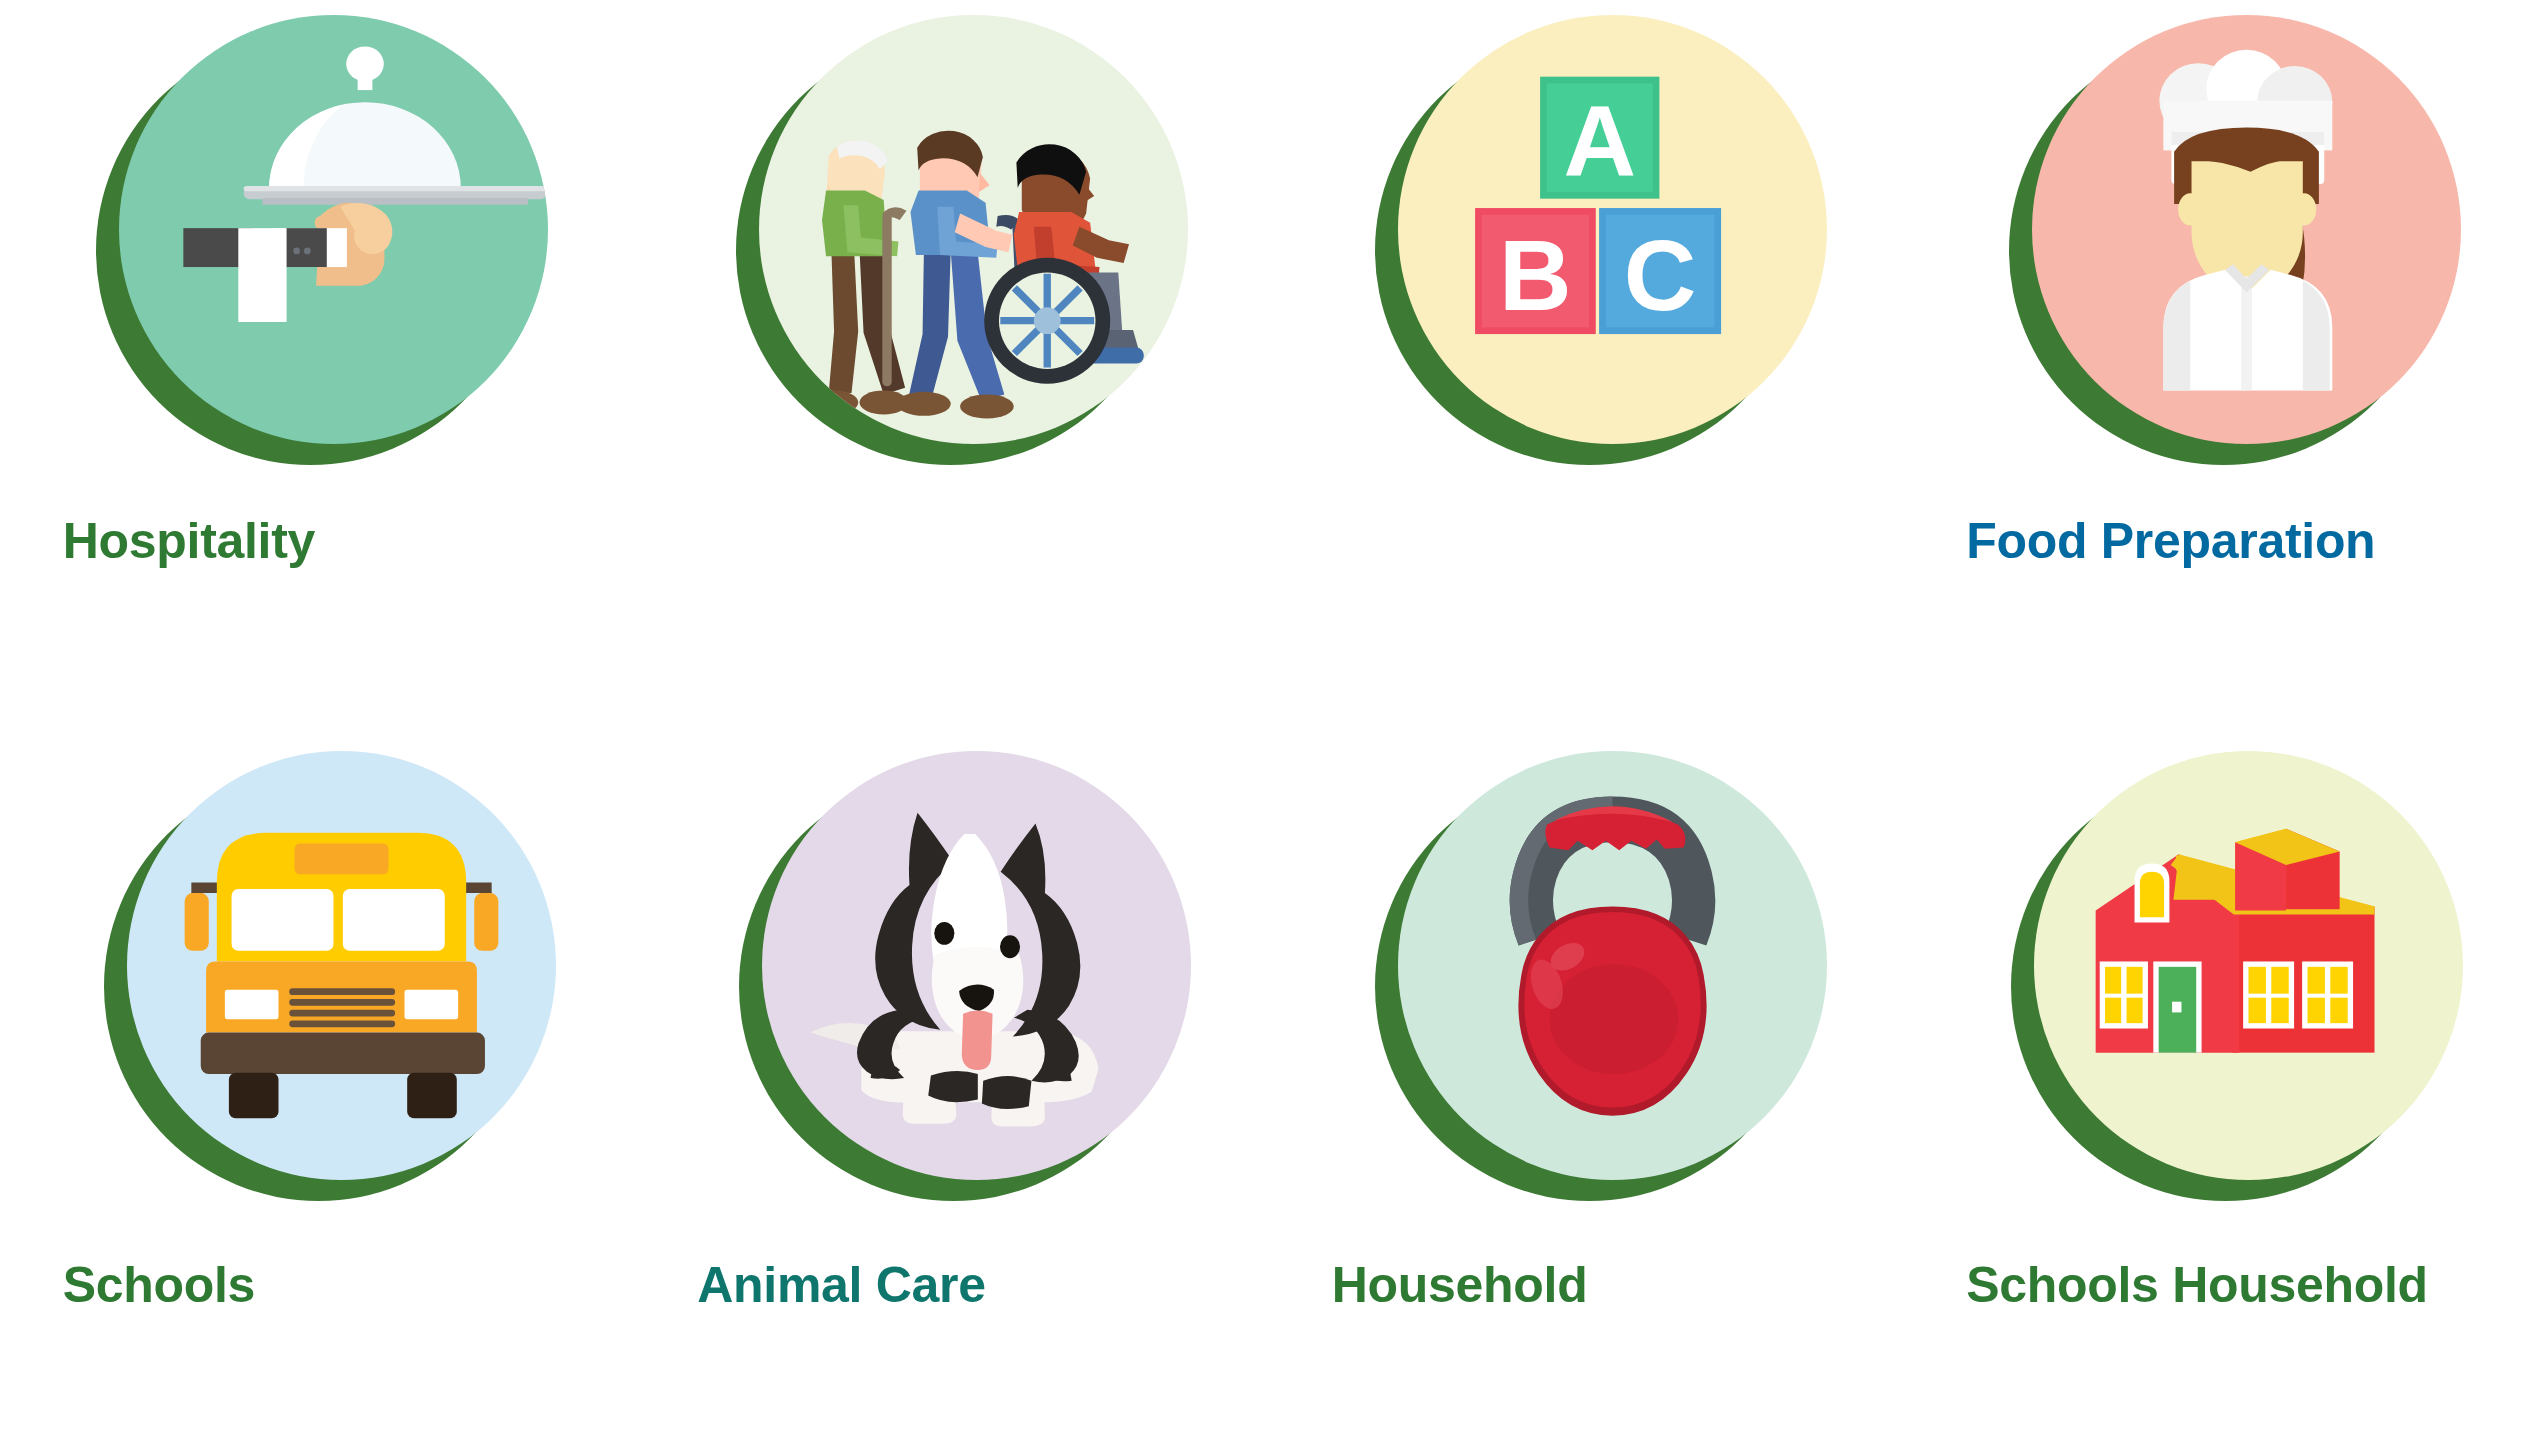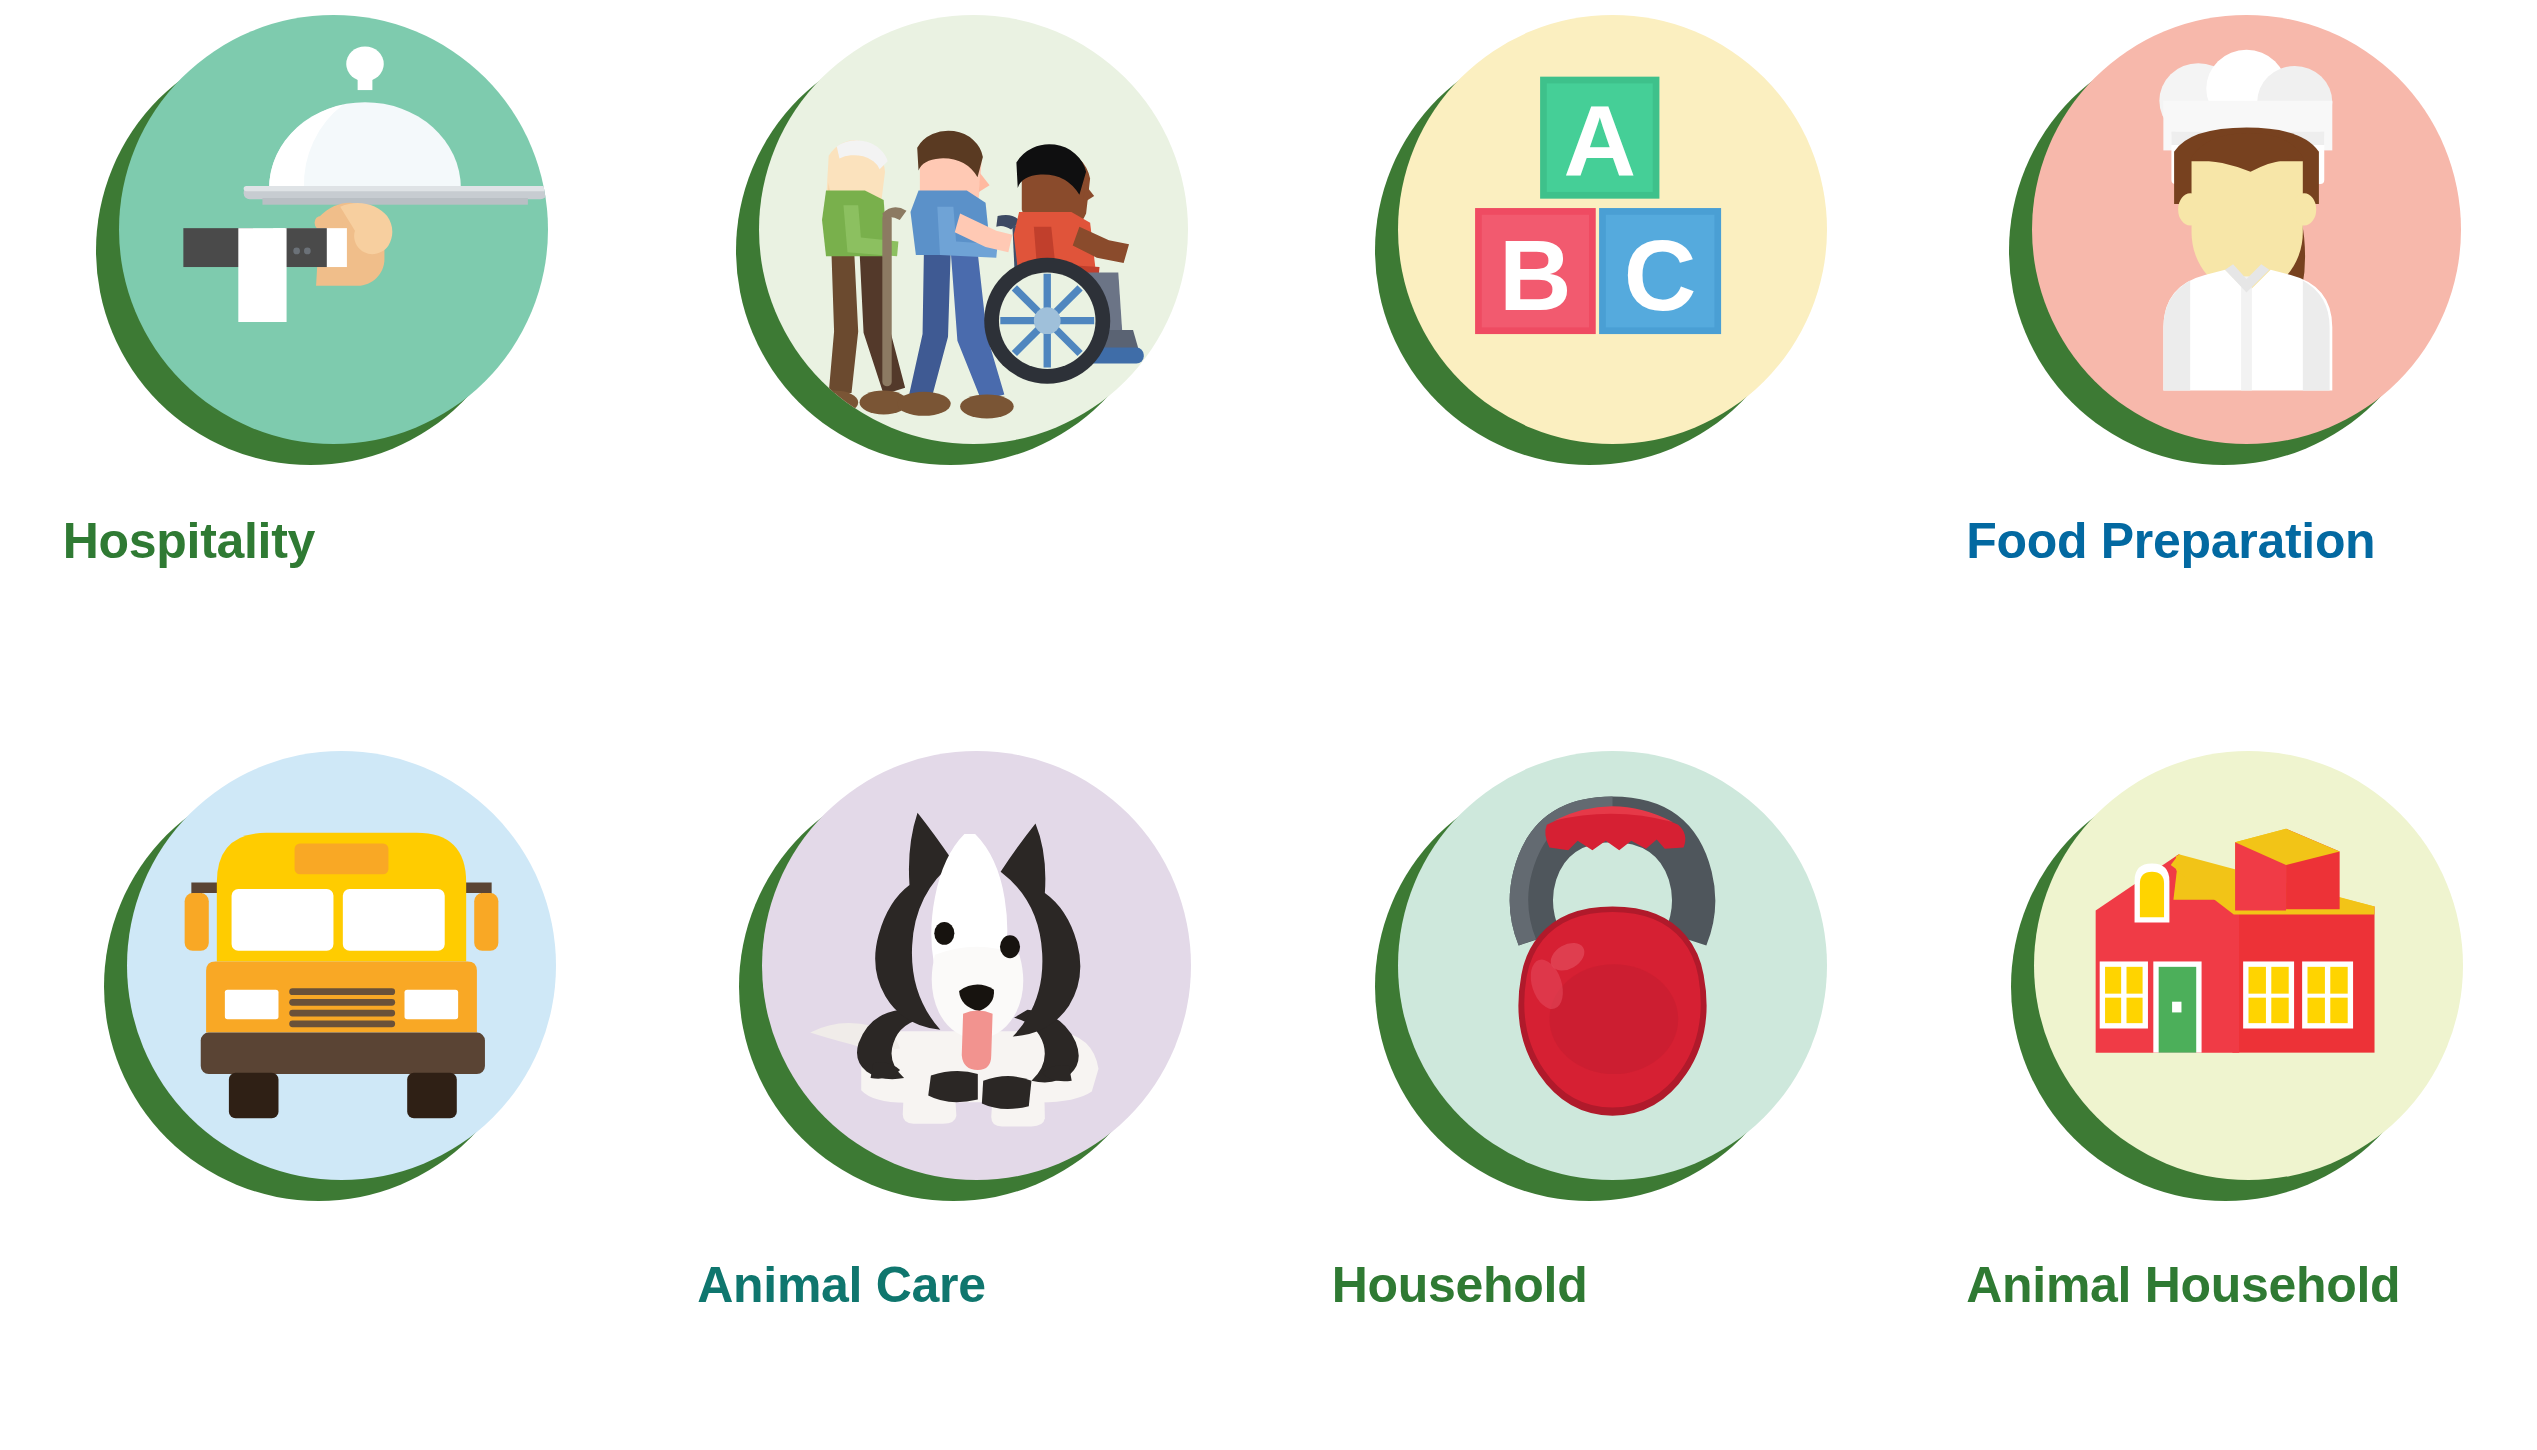--- a/index.html
+++ b/index.html
@@ -261,20 +261,21 @@
             <rect x="242" y="402" width="158" height="10" rx="5"></rect>
           </g>
 
           <rect x="110" y="420" width="424" height="62" rx="12" fill="#5a4434"></rect>
 
           <rect x="152" y="480" width="74" height="68" rx="10" fill="#2f2015"></rect>
           <rect x="418" y="480" width="74" height="68" rx="10" fill="#2f2015"></rect>
         </svg>
       </div>
     </div>
+    <div class="label" style="color: rgb(47, 122, 51);">Schools</div>
   </div>
 
   <div class="tile t6 row2">
     <div class="badge">
       <div class="ring" style="background: rgb(61, 122, 52);"></div>
       <div class="disc">
         <svg viewBox="0 0 640 640">
           <rect width="640" height="640" fill="#E3D9E8"></rect>
 
           <path d="M148 470 q10 -44 60 -52 l232 0 q54 6 62 56 l-10 34 q-26 18 -90 16 l-168 0 q-66 4 -86 -18 z" fill="#f7f4f2"></path>
@@ -375,17 +376,17 @@
           <rect x="320" y="368" width="26" height="38" fill="#ffd400"></rect>
           <rect x="354" y="368" width="26" height="38" fill="#ffd400"></rect>
           <rect x="400" y="314" width="76" height="100" fill="#ffffff"></rect>
           <rect x="408" y="322" width="26" height="40" fill="#ffd400"></rect>
           <rect x="442" y="322" width="26" height="40" fill="#ffd400"></rect>
           <rect x="408" y="368" width="26" height="38" fill="#ffd400"></rect>
           <rect x="442" y="368" width="26" height="38" fill="#ffd400"></rect>
         </svg>
       </div>
     </div>
-    <div class="label" style="color: rgb(47, 122, 51);">Animal Household</div>
+    <div class="label" style="color: rgb(47, 122, 51);">Schools Household</div>
   </div>
 
 </div>
 
 
 </body></html>

